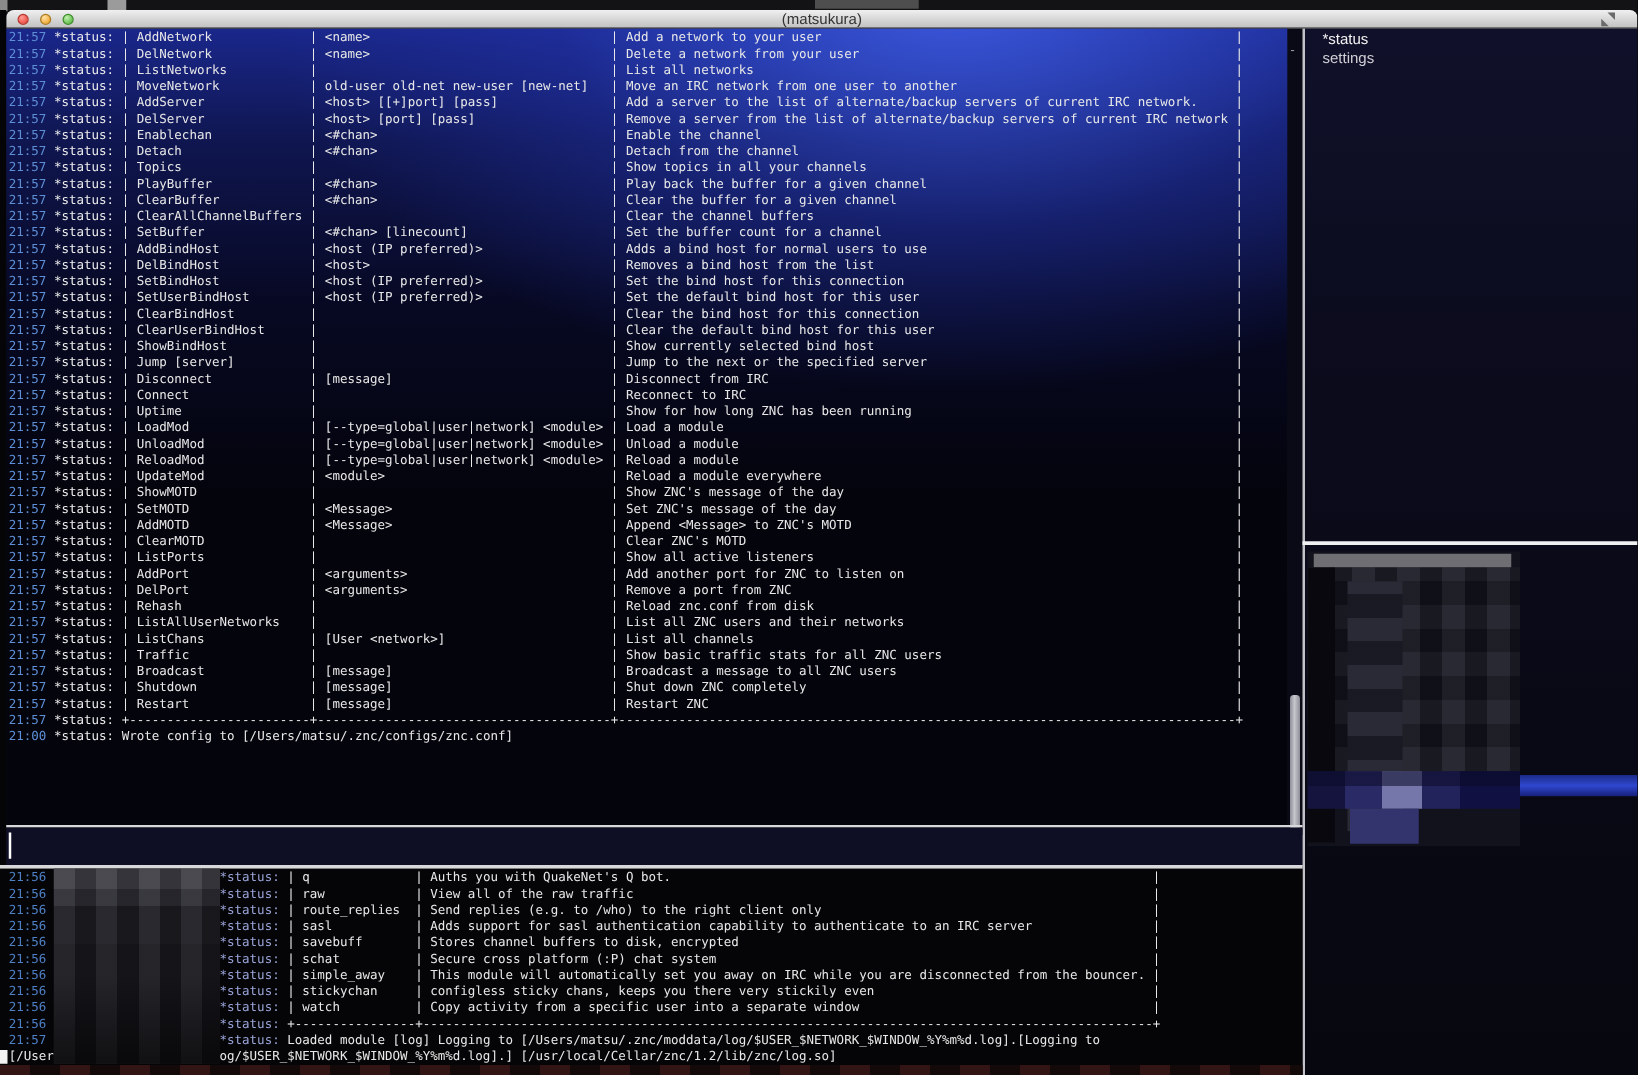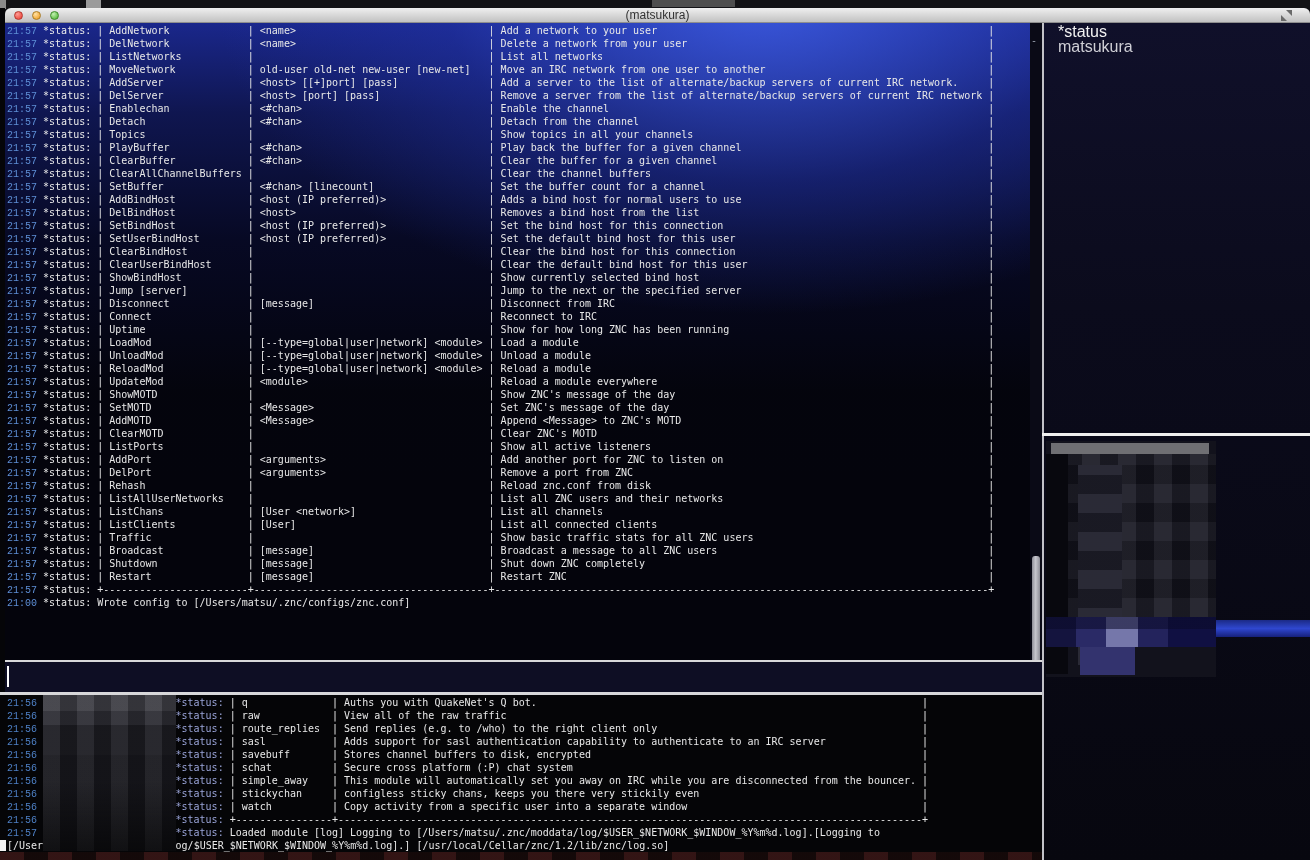--- a/index.html
+++ b/index.html
@@ -29,38 +29,38 @@
 
   
   #main-pane { left:5px; top:23px; width:1025px; height:637px; overflow:hidden;
     background:
       radial-gradient(ellipse 760px 440px at 74% -4%, rgba(64,96,235,.85), rgba(34,52,170,.45) 42%, rgba(10,16,70,0) 72%),
       linear-gradient(180deg, rgba(28,42,150,.92) 0%, rgba(22,33,122,.62) 14%, rgba(12,18,78,.36) 34%, rgba(4,6,20,.08) 58%, rgba(2,2,8,0) 72%),
       #04040c; }
   .lines { padding:1px 0 0 2px; }
   .line { white-space:pre; height:13px; line-height:13px;
     font-family:"DejaVu Sans Mono", monospace; font-size:10px; color:#e8e8e8; }
-  .ts { color:#5e8fd6;font-family:Liberation Mono, monospace; }
+  .ts { color:#5e8fd6; }
   #main-pane .nick { color:#ececec; }
   #bottom-pane .nick { color:#9aa4d8; }
   #bottom-pane .ts { color:#4e80c6; }
 
   
   #scroll-strip { left:1030px; top:23px; width:12px; height:671px; background:#0a0a16; }
   #scroll-dash { position:absolute; left:1px; top:12px; color:#9aa0ae;
     font:10px "DejaVu Sans Mono",monospace; }
   #scroll-thumb { position:absolute; left:2px; top:533px; width:8px; height:110px;
     background:linear-gradient(90deg,#8e8e98,#c6c6ce 45%,#8e8e98); border-radius:3px; }
   #scroll-corner { position:absolute; left:0; top:645px; width:12px; height:25px; background:#e6e6e8; }
 
   
   #sidebar-border { left:1042px; top:23px; width:2px; height:837px; background:#c2c2c8; }
   #sidebar { left:1044px; top:23px; width:266px; height:837px;
     background:linear-gradient(180deg,#10102a 0%, #0b0b1c 34%, #07070f 100%); }
-  .chan-item { padding:1px 0 1px 14px; font-size:16px; height:15px; line-height:15px; }
+  .chan-item { padding:1px 0 1px 14px; font-size:12px; height:15px; line-height:15px; }
   #chan-status { color:#f2f2f2; }
   #chan-matsukura { color:#cfcfd6; }
   #sidebar-divider { left:1042px; top:433px; width:268px; height:3px; background:#f0f0f0; }
 
   
   #side-censor { left:1046px; top:441px; width:170px; height:236px; background:#12121c; }
   #side-censor .bar { position:absolute; left:5px; top:2px; width:158px; height:11px; background:#6f6f73; }
   #side-censor .mosaic { position:absolute; left:0; top:13px; width:170px; height:163px;
     background:
       repeating-linear-gradient(90deg, rgba(255,255,255,.05) 0 18px, rgba(0,0,0,.16) 18px 36px),
@@ -162,40 +162,39 @@
         <div class="line"><span class="ts">21:57</span> <span class="nick">*status:</span> | ShowMOTD               |                                       | Show ZNC's message of the day                                                    |</div>
         <div class="line"><span class="ts">21:57</span> <span class="nick">*status:</span> | SetMOTD                | &lt;Message&gt;                             | Set ZNC's message of the day                                                     |</div>
         <div class="line"><span class="ts">21:57</span> <span class="nick">*status:</span> | AddMOTD                | &lt;Message&gt;                             | Append &lt;Message&gt; to ZNC's MOTD                                                   |</div>
         <div class="line"><span class="ts">21:57</span> <span class="nick">*status:</span> | ClearMOTD              |                                       | Clear ZNC's MOTD                                                                 |</div>
         <div class="line"><span class="ts">21:57</span> <span class="nick">*status:</span> | ListPorts              |                                       | Show all active listeners                                                        |</div>
         <div class="line"><span class="ts">21:57</span> <span class="nick">*status:</span> | AddPort                | &lt;arguments&gt;                           | Add another port for ZNC to listen on                                            |</div>
         <div class="line"><span class="ts">21:57</span> <span class="nick">*status:</span> | DelPort                | &lt;arguments&gt;                           | Remove a port from ZNC                                                           |</div>
         <div class="line"><span class="ts">21:57</span> <span class="nick">*status:</span> | Rehash                 |                                       | Reload znc.conf from disk                                                        |</div>
         <div class="line"><span class="ts">21:57</span> <span class="nick">*status:</span> | ListAllUserNetworks    |                                       | List all ZNC users and their networks                                            |</div>
         <div class="line"><span class="ts">21:57</span> <span class="nick">*status:</span> | ListChans              | [User &lt;network&gt;]                      | List all channels                                                                |</div>
-        <div class="line"><span class="ts">21:57</span> <span class="nick">*status:</span> | ListClients            | [User]                                | List all connected clients                                                       |</div>
         <div class="line"><span class="ts">21:57</span> <span class="nick">*status:</span> | Traffic                |                                       | Show basic traffic stats for all ZNC users                                       |</div>
         <div class="line"><span class="ts">21:57</span> <span class="nick">*status:</span> | Broadcast              | [message]                             | Broadcast a message to all ZNC users                                             |</div>
         <div class="line"><span class="ts">21:57</span> <span class="nick">*status:</span> | Shutdown               | [message]                             | Shut down ZNC completely                                                         |</div>
         <div class="line"><span class="ts">21:57</span> <span class="nick">*status:</span> | Restart                | [message]                             | Restart ZNC                                                                      |</div>
         <div class="line"><span class="ts">21:57</span> <span class="nick">*status:</span> +------------------------+---------------------------------------+----------------------------------------------------------------------------------+</div>
         <div class="line"><span class="ts">21:00</span> <span class="nick">*status:</span> Wrote config to [/Users/matsu/.znc/configs/znc.conf]</div>
       </div>
   </div>
 
   <div id="scroll-strip" class="abs">
     <span id="scroll-dash">-</span>
     <div id="scroll-thumb"></div>
     <div id="scroll-corner"></div>
   </div>
 
   <div id="sidebar-border" class="abs"></div>
   <div id="sidebar" class="abs">
     <div class="chan-item" id="chan-status">*status</div>
-    <div class="chan-item" id="chan-matsukura">matsukura</div>
+    <div class="chan-item" id="chan-matsukura">settings</div>
   </div>
   <div id="sidebar-divider" class="abs"></div>
 
   <div id="side-censor" class="abs">
     <div class="bar"></div>
     <div class="mosaic"></div>
     <div class="col-dark"></div>
     <div class="f-shape"></div>
   </div>
   <div id="band-left" class="abs"></div>

